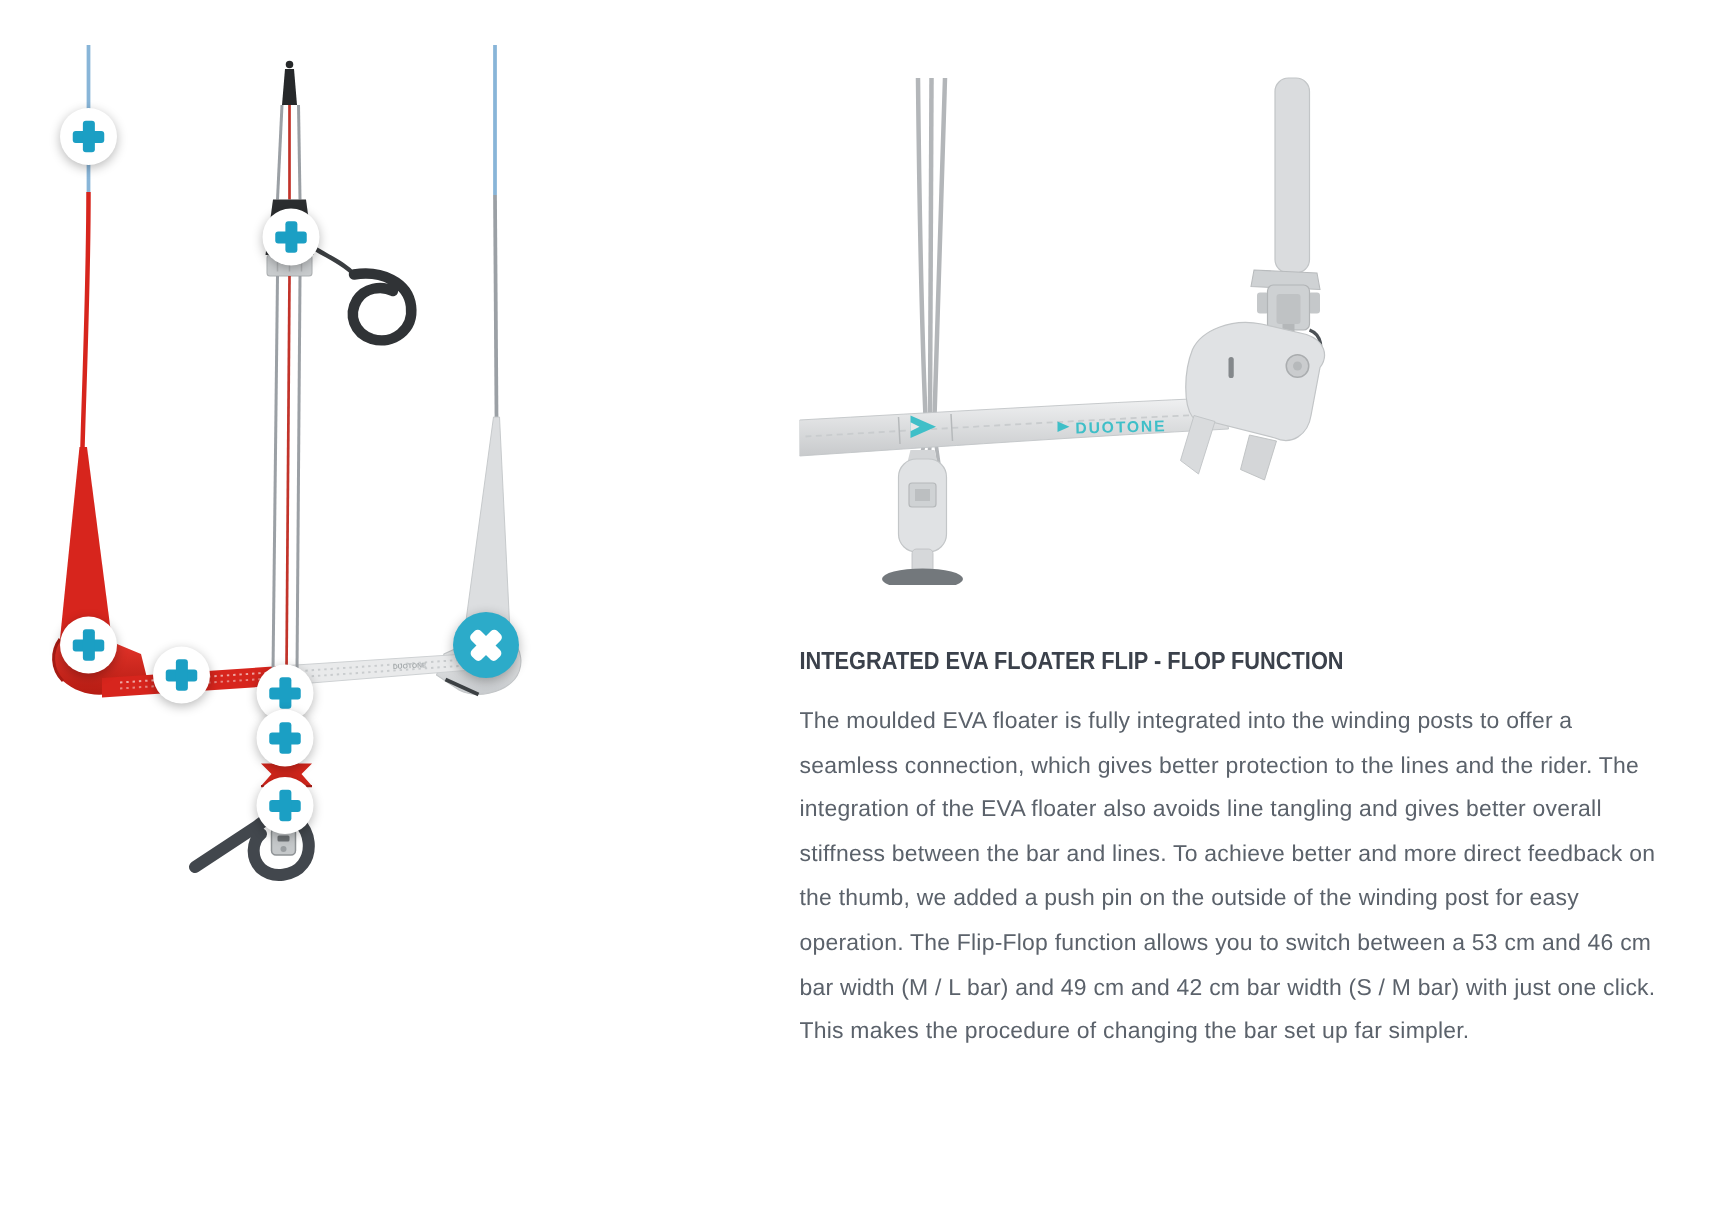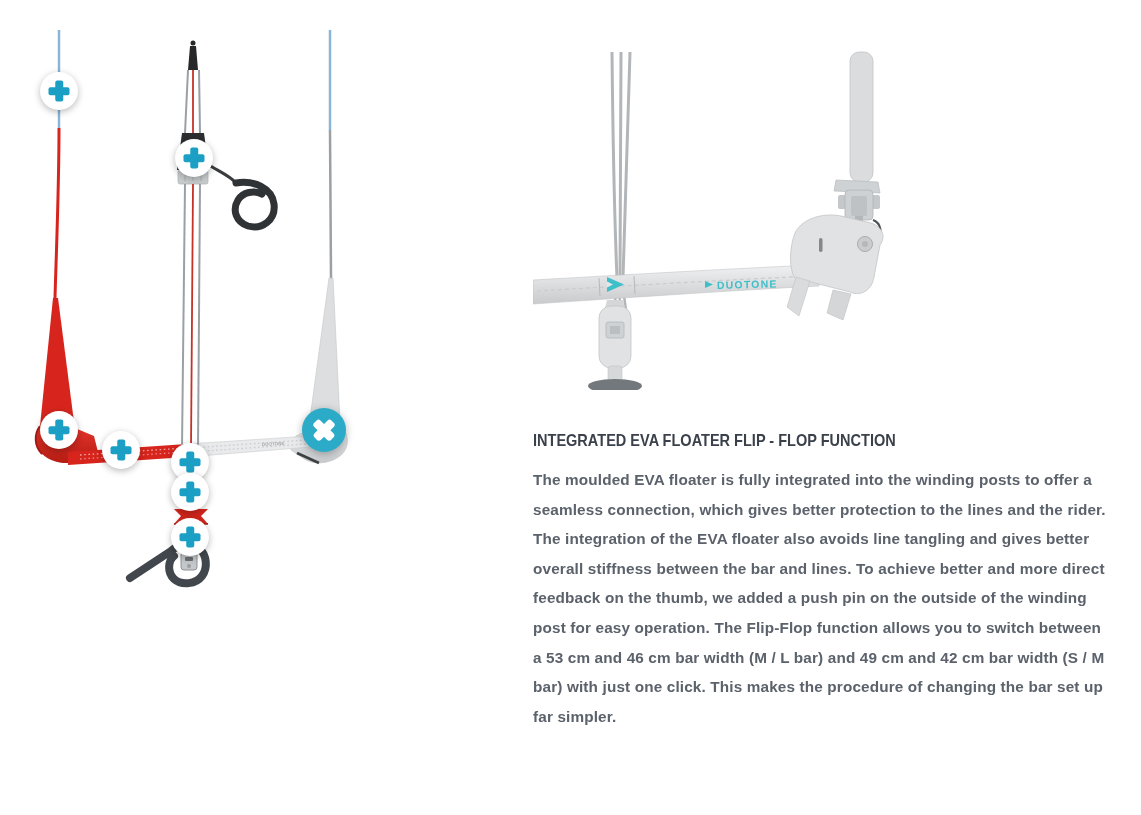--- a/index.html
+++ b/index.html
@@ -29,21 +29,20 @@
   .right-col{position:absolute;left:533px;top:30px;width:578px;}
   .detail-figure{width:480px;height:360px;}
   .section-heading{
     margin:37px 0 0 0;font-size:16.5px;font-weight:bold;color:#3b414b;
     letter-spacing:0;text-transform:uppercase;
     transform:scaleX(.88);transform-origin:left center;white-space:nowrap;
   }
   .section-body{
     margin:15px 0 0 0;font-size:15.3px;line-height:29.6px;color:#5b626b;
     letter-spacing:.15px;
-    font-weight:bold;
   }
 </style>
 </head>
 <body>
 
 <div class="stage">
 
   <svg class="figure-left" viewBox="0 0 340 560">
     <defs>
       <linearGradient id="redBell" x1="0" y1="0" x2="0" y2="1">

